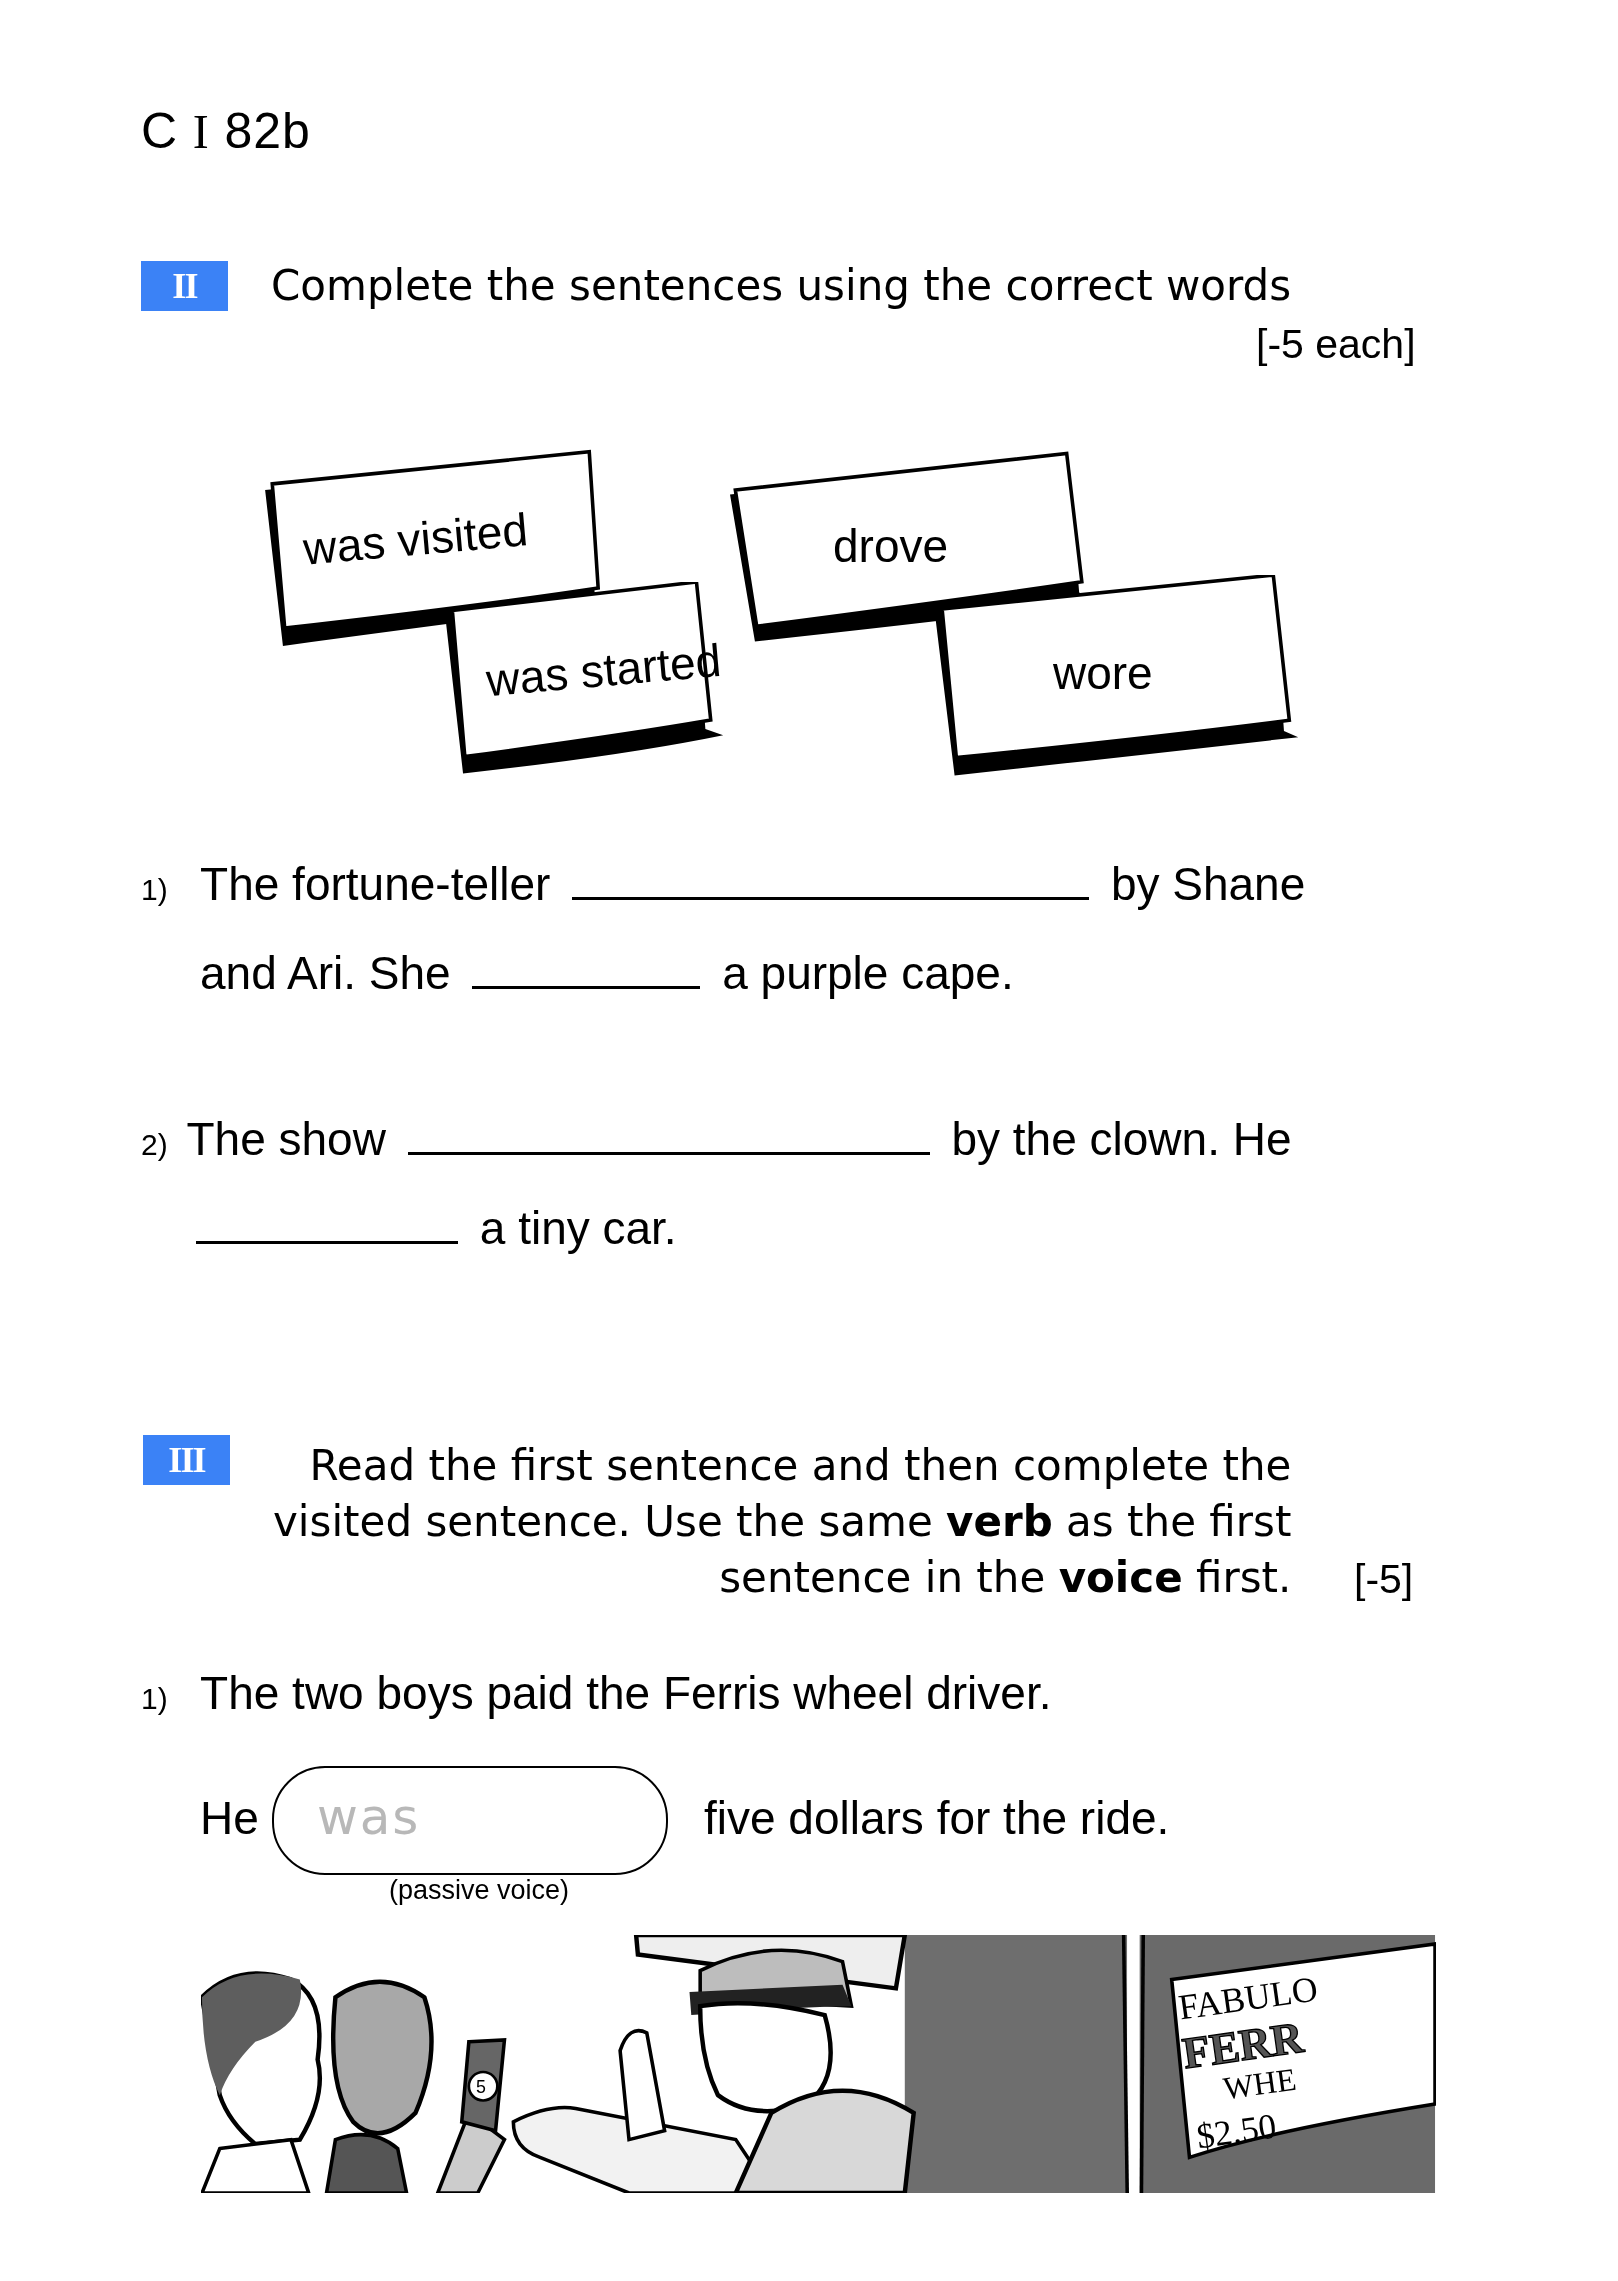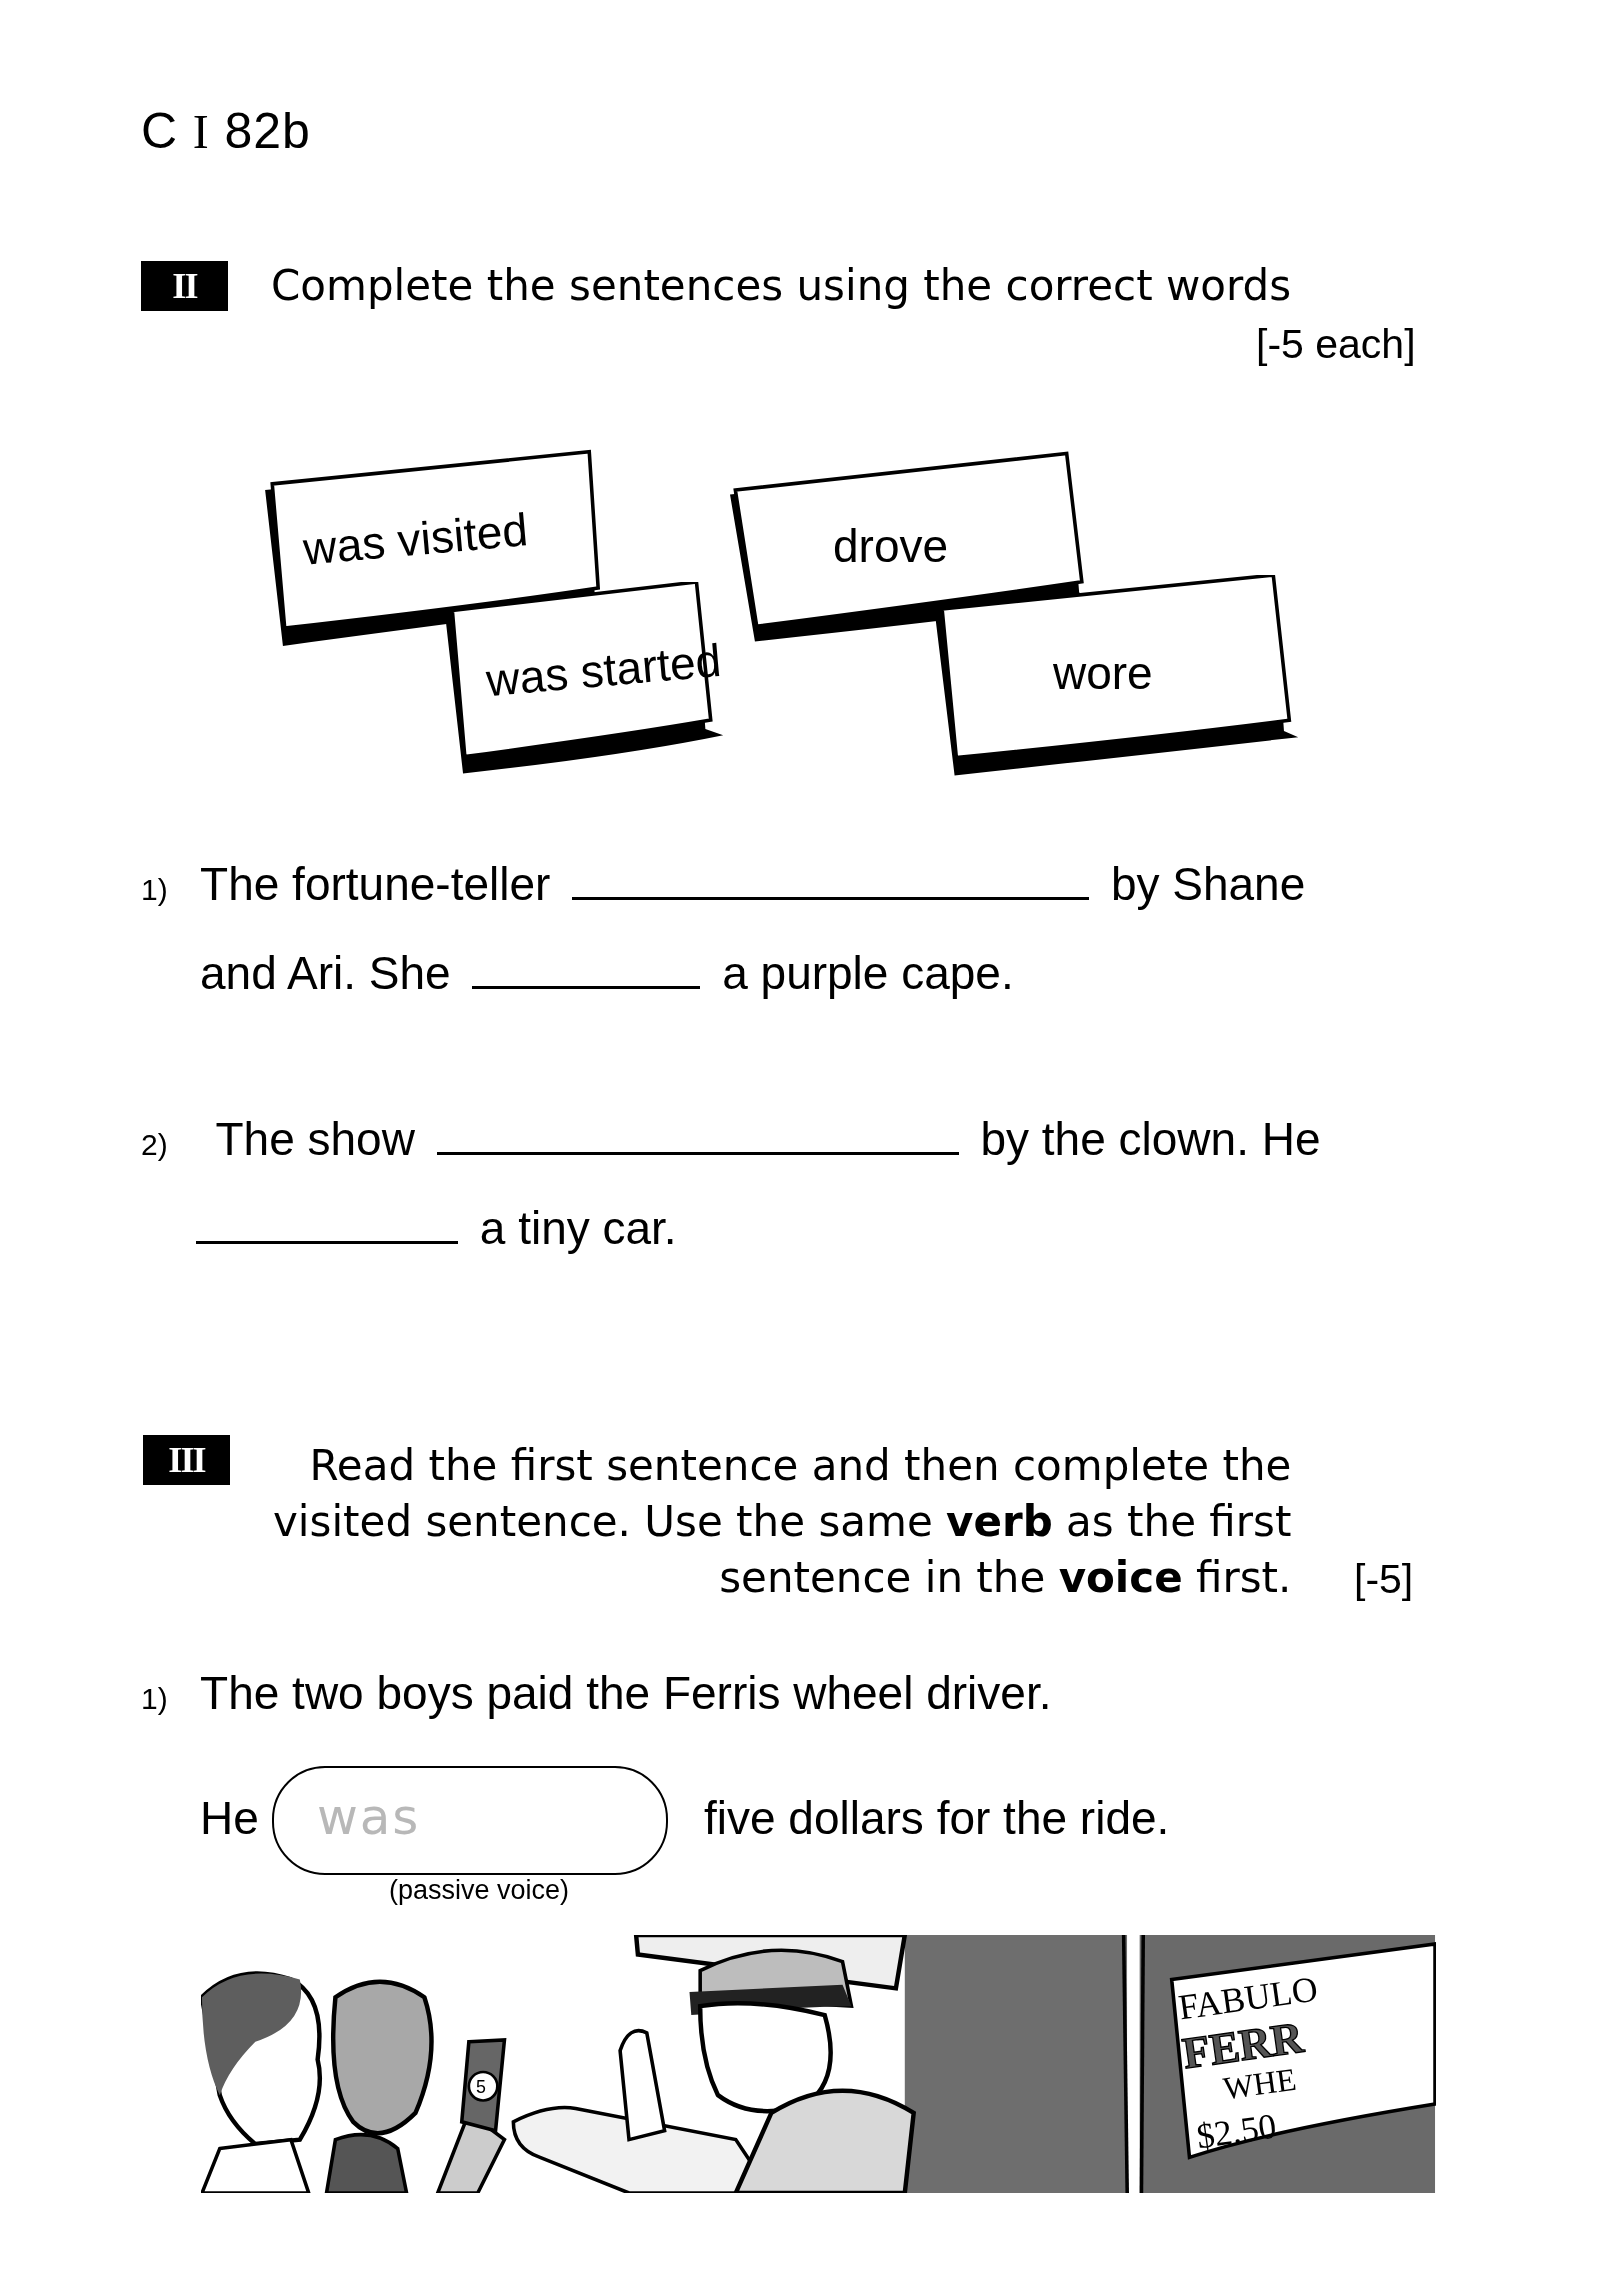--- a/index.html
+++ b/index.html
@@ -5,21 +5,21 @@
   html, body { margin: 0; padding: 0; background: #ffffff; }
   body {
     width: 1618px; height: 2281px; position: relative; overflow: hidden;
     font-family: "Liberation Sans", sans-serif; color: #000;
   }
   .abs { position: absolute; }
   .page-code { left: 141px; top: 102px; font-size: 50px; letter-spacing: 0.9px; }
   .page-code .roman { font-family: "Liberation Serif", serif; font-size: 48px; }
 
   .sec-badge {
-    background: #000000; color: #fff; font-weight: bold; font-size: 36px;
+    background: #3b82f6; color: #fff; font-weight: bold; font-size: 36px;
     display: flex; align-items: center; justify-content: center;
     font-family: "Liberation Serif", serif; letter-spacing: -1.8px;
   }
   .sec2-badge { left: 141px; top: 261px; width: 87px; height: 50px; }
   .sec3-badge { left: 143px; top: 1435px; width: 87px; height: 50px; }
 
   .instr { font-family: "DejaVu Sans", sans-serif; font-size: 42px; line-height: 56px; text-align: right; }
   .instr b { font-weight: bold; }
   .points { font-size: 41px; }
 
@@ -106,21 +106,21 @@
   <span>by Shane</span>
 </div>
 <div class="abs q-line" style="left:200px; top:946px;">
   <span>and Ari. She</span>
   <span class="blank" style="width:228px;"></span>
   <span>a purple cape.</span>
 </div>
 
 <div class="abs q-line" style="left:141px; top:1112px;">
   <span class="q-num">2)</span>
-  <span style="margin-left:35px;">The show</span>
+  <span style="margin-left:6px;">The show</span>
   <span class="blank" style="width:522px;"></span>
   <span>by the clown. He</span>
 </div>
 <div class="abs q-line" style="left:196px; top:1201px;">
   <span class="blank" style="width:262px; margin-left:0;"></span>
   <span>a tiny car.</span>
 </div>
 
 <div class="abs sec-badge sec3-badge">III</div>
 <div class="abs instr" style="left:273px; top:1438px;">

